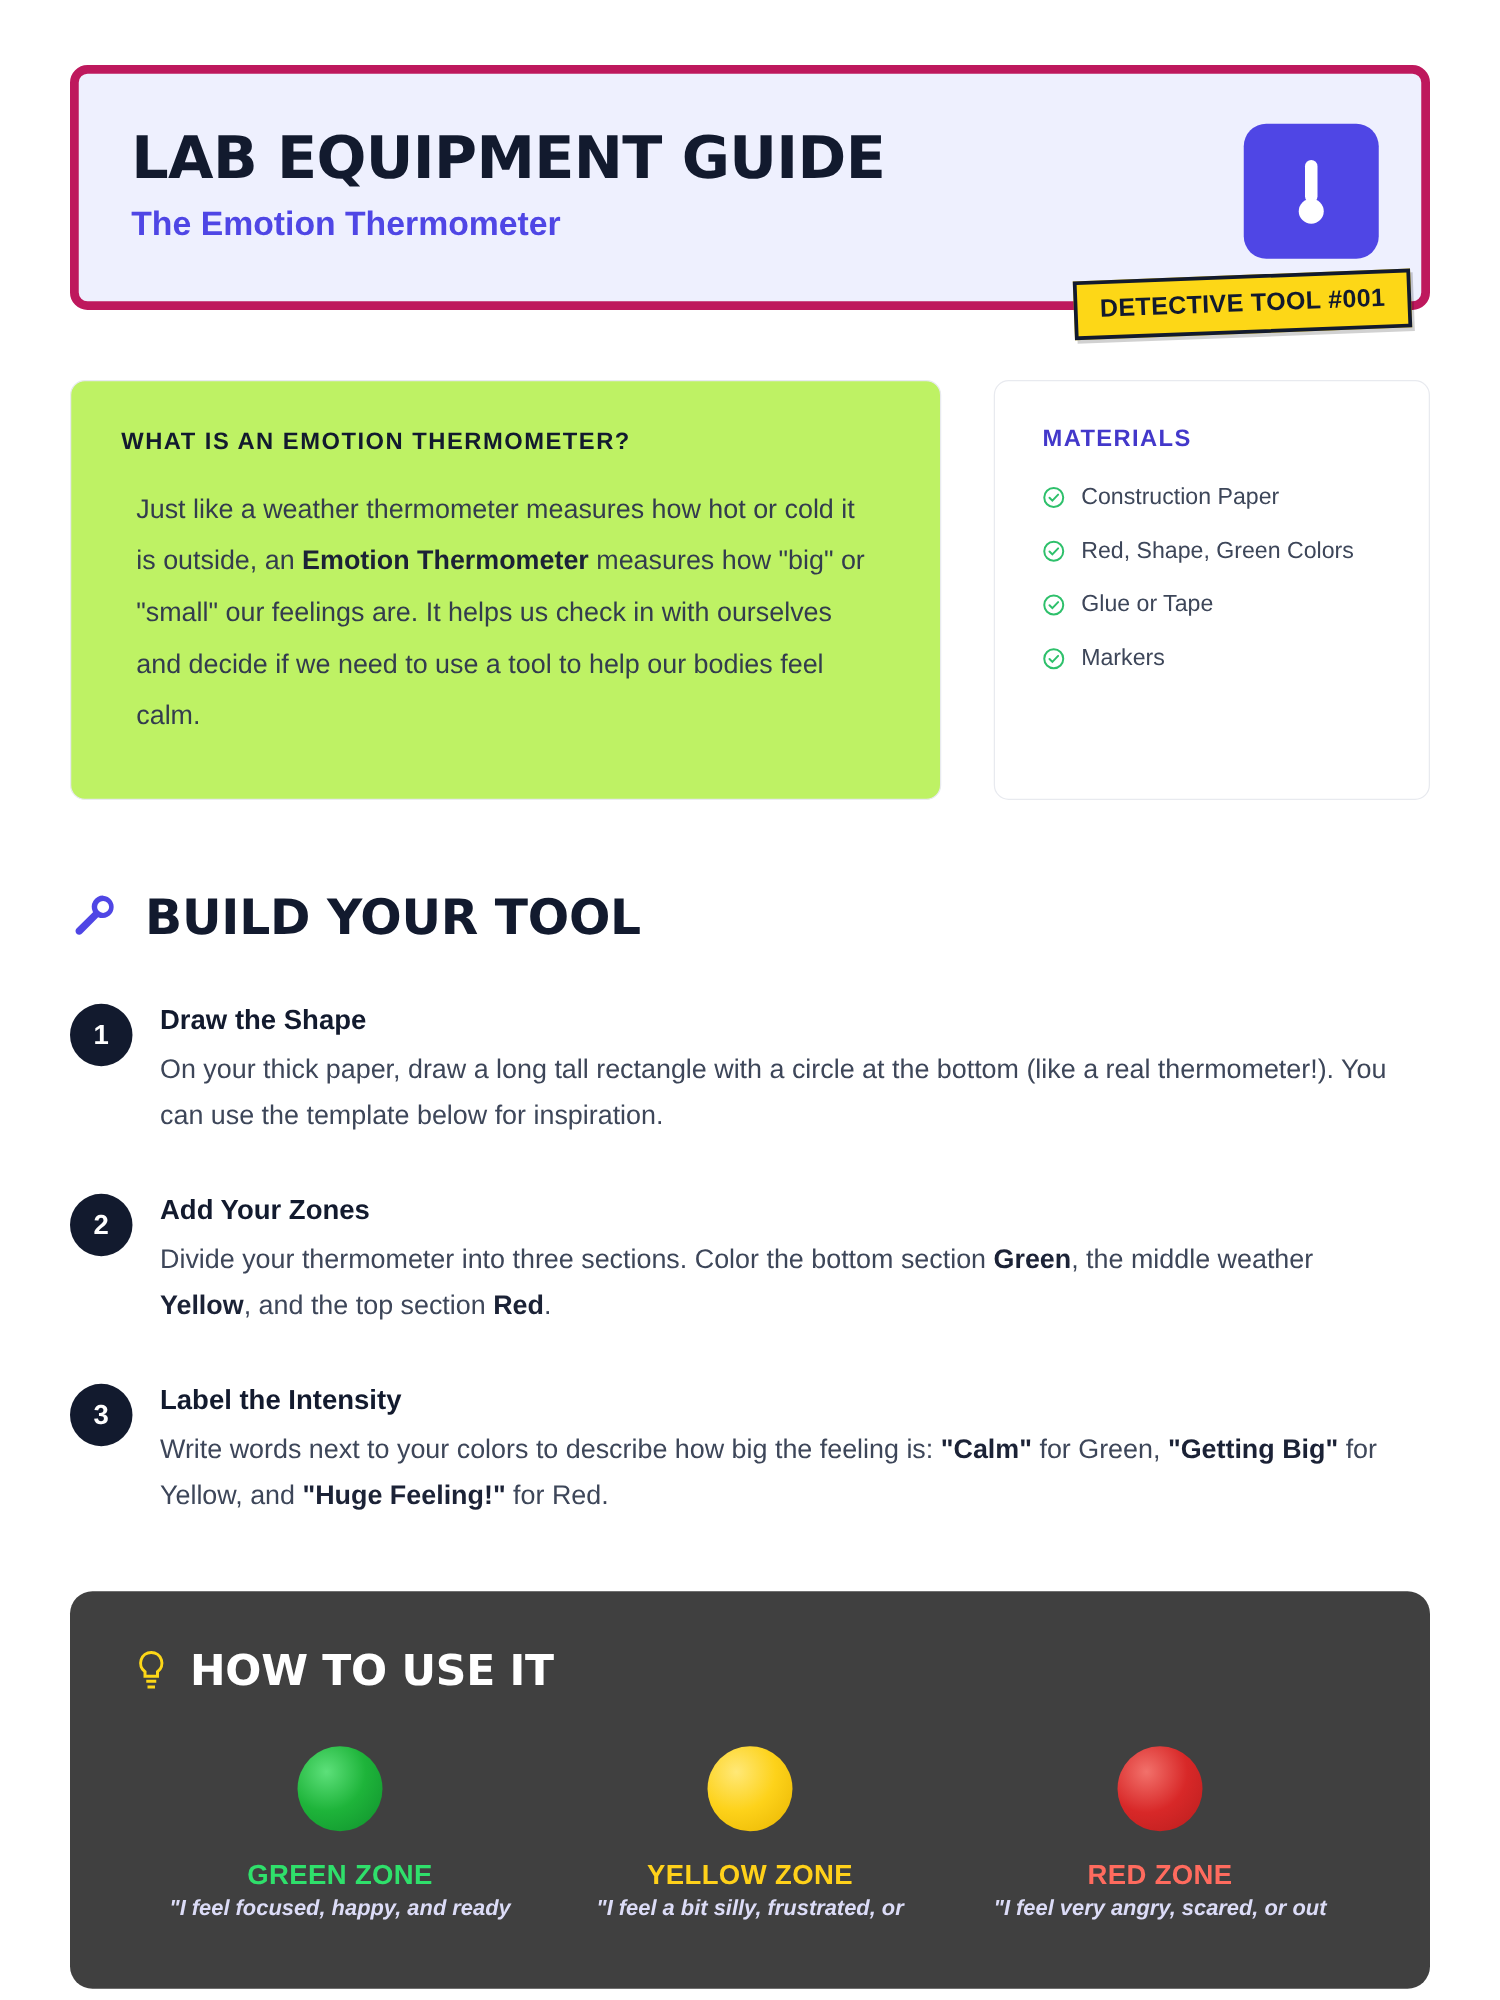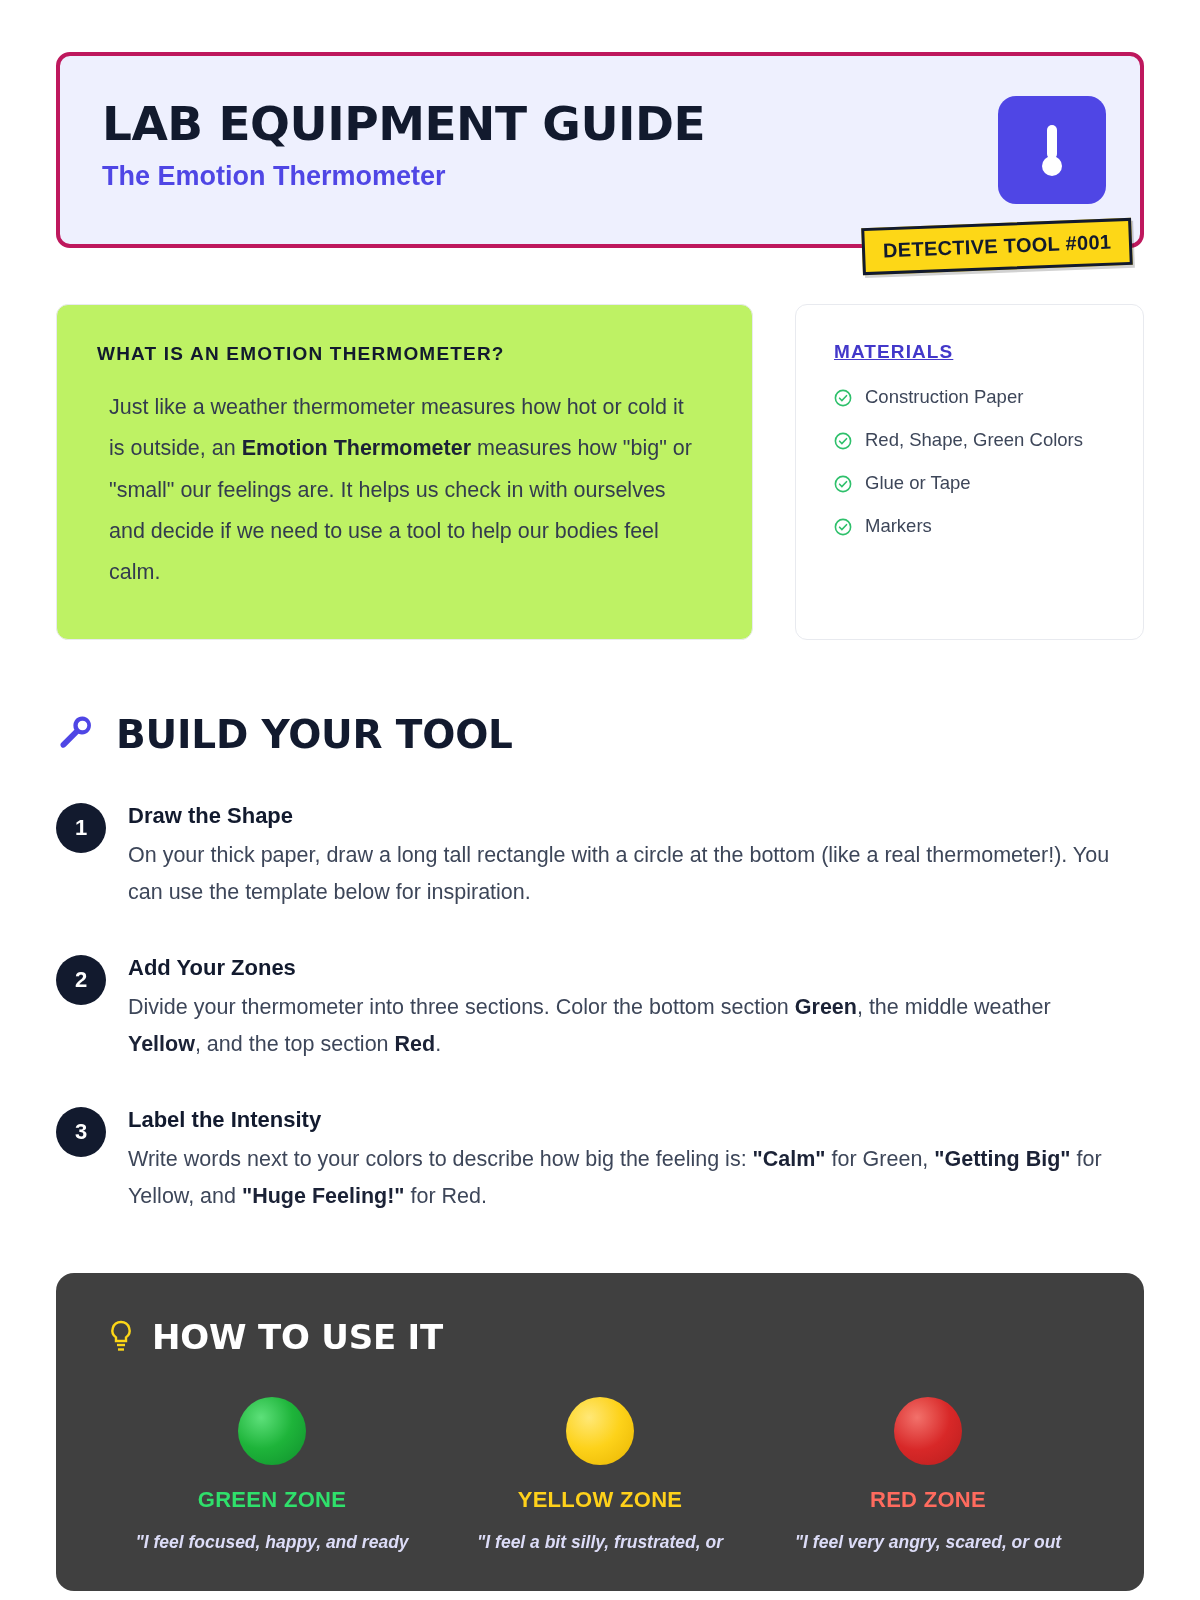--- a/index.html
+++ b/index.html
@@ -15,21 +15,21 @@
   .page {
     width: 1200px;
     height: 1600px;
     padding: 52px 56px 0 56px;
     position: relative;
   }
 
   
   .header {
     position: relative;
-    border: 4px solid #be185d;
+    border: 7px solid #be185d;
     border-radius: 14px;
     background: #eef0fe;
     height: 196px;
     padding: 44px 40px 0 42px;
   }
   .header-title {
     font-size: 47px;
     font-weight: 900;
     letter-spacing: -0.5px;
     color: #121a2e;
@@ -106,21 +106,20 @@
     border-radius: 12px;
     padding: 36px 30px 30px 38px;
   }
   .card-materials h3 {
     margin: 0 0 22px 0;
     font-size: 19px;
     font-weight: 800;
     letter-spacing: 1.1px;
     color: #4338ca;
     text-transform: uppercase;
-    text-decoration: underline;
   }
   .mat-item {
     display: flex;
     align-items: flex-start;
     gap: 13px;
     margin-bottom: 18px;
     font-size: 18.5px;
     color: #3d4659;
     line-height: 1.35;
   }
@@ -215,21 +214,21 @@
     width: 68px; height: 68px;
     border-radius: 50%;
     margin: 0 auto 22px auto;
   }
   .dot.green  { background: radial-gradient(circle at 34% 30%, #5de07a 0%, #1eb43a 48%, #0f8f2c 100%); }
   .dot.yellow { background: radial-gradient(circle at 34% 30%, #ffe877 0%, #fdd21a 48%, #e8b400 100%); }
   .dot.red    { background: radial-gradient(circle at 34% 30%, #f2716b 0%, #d82828 50%, #b81d1d 100%); }
   .zone-title {
     font-size: 22px;
     font-weight: 800;
-    margin: 0 0 16px 0;
+    margin: 0 0 0 0;
     letter-spacing: 0.3px;
   }
   .zone-title.green  { color: #2fe06b; }
   .zone-title.yellow { color: #ffd11a; }
   .zone-title.red    { color: #ff6b5e; }
   .zone-quote {
     font-size: 17.5px;
     font-style: italic;
     font-weight: 700;
     color: #dcdcf7;

